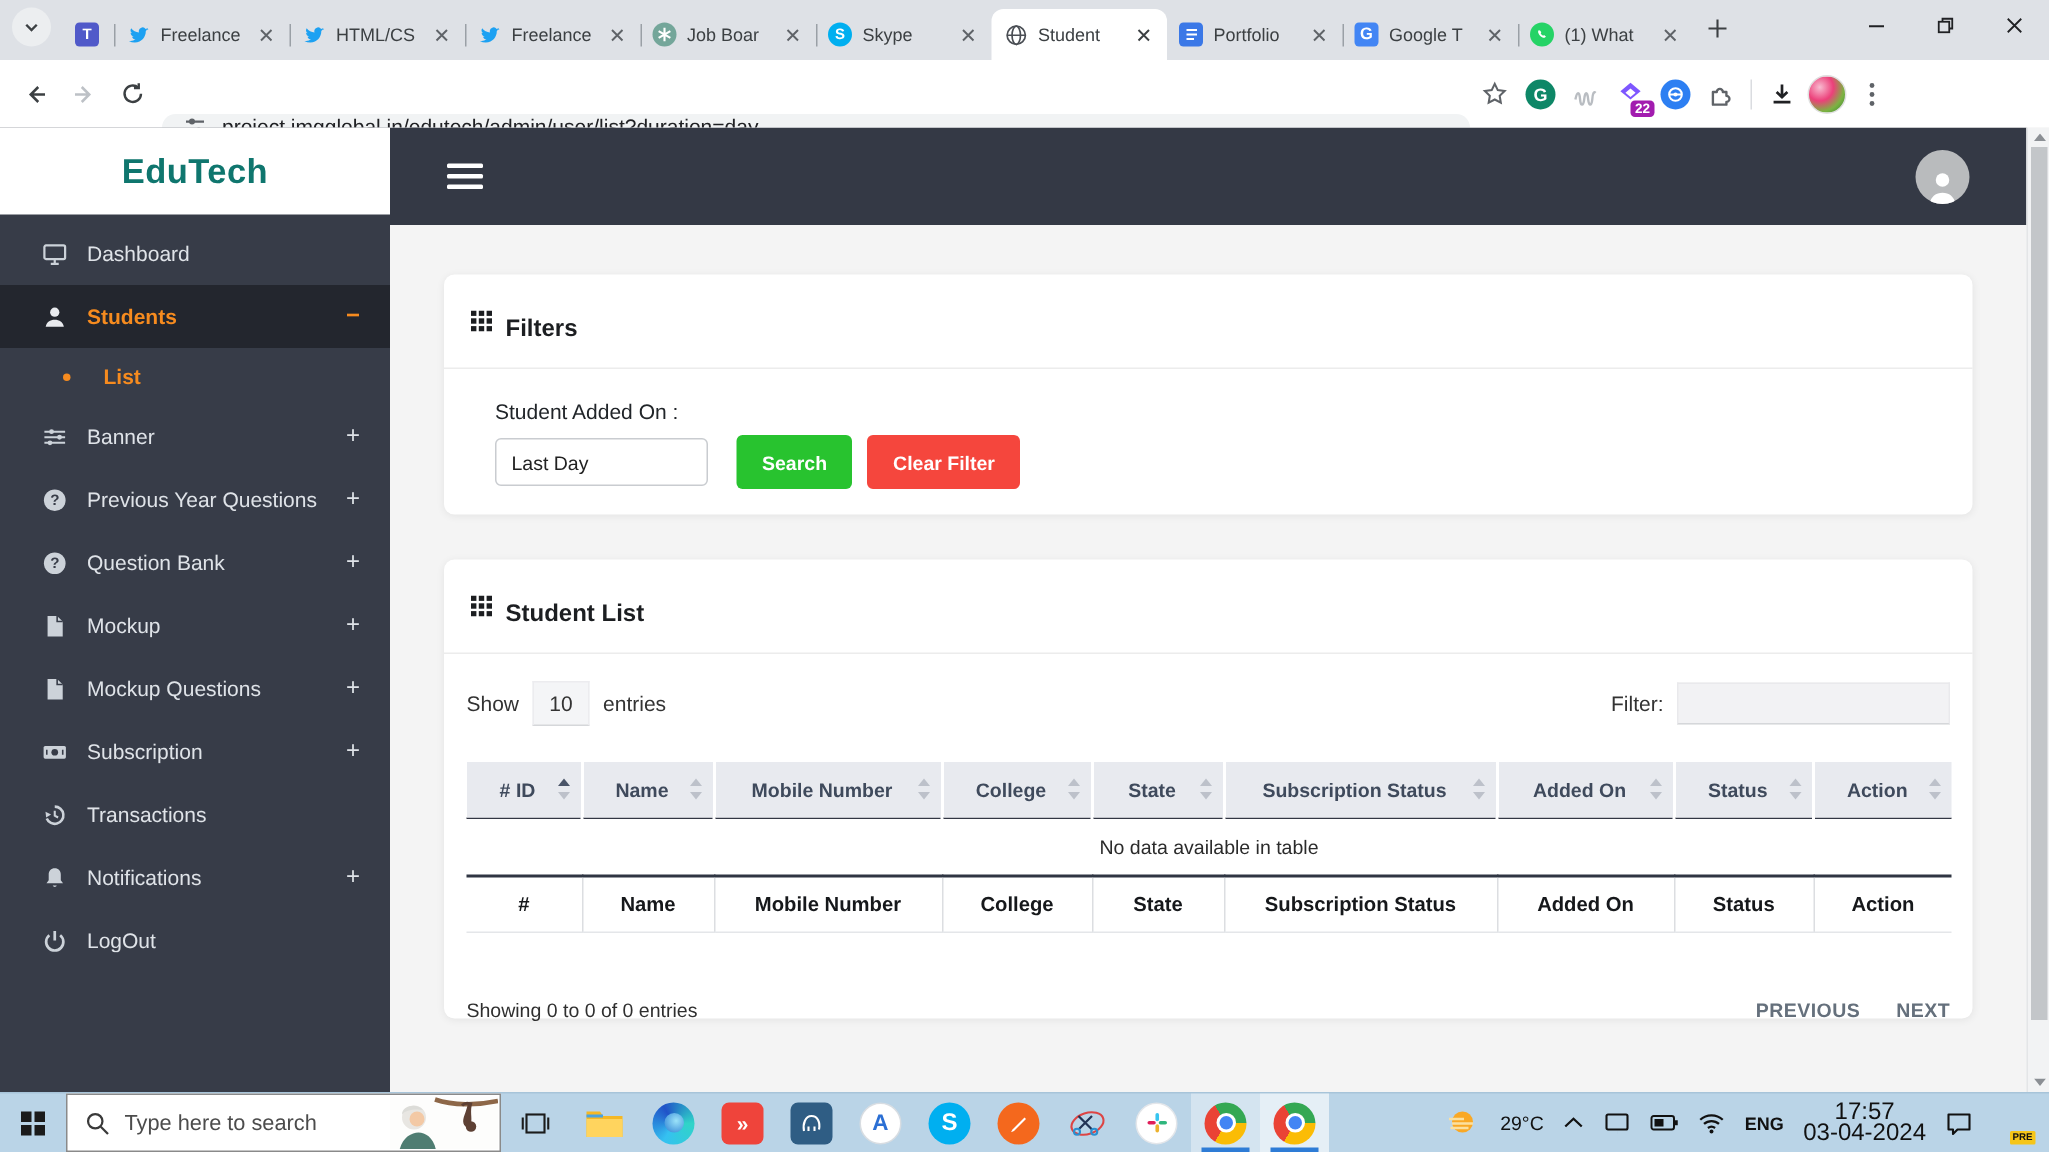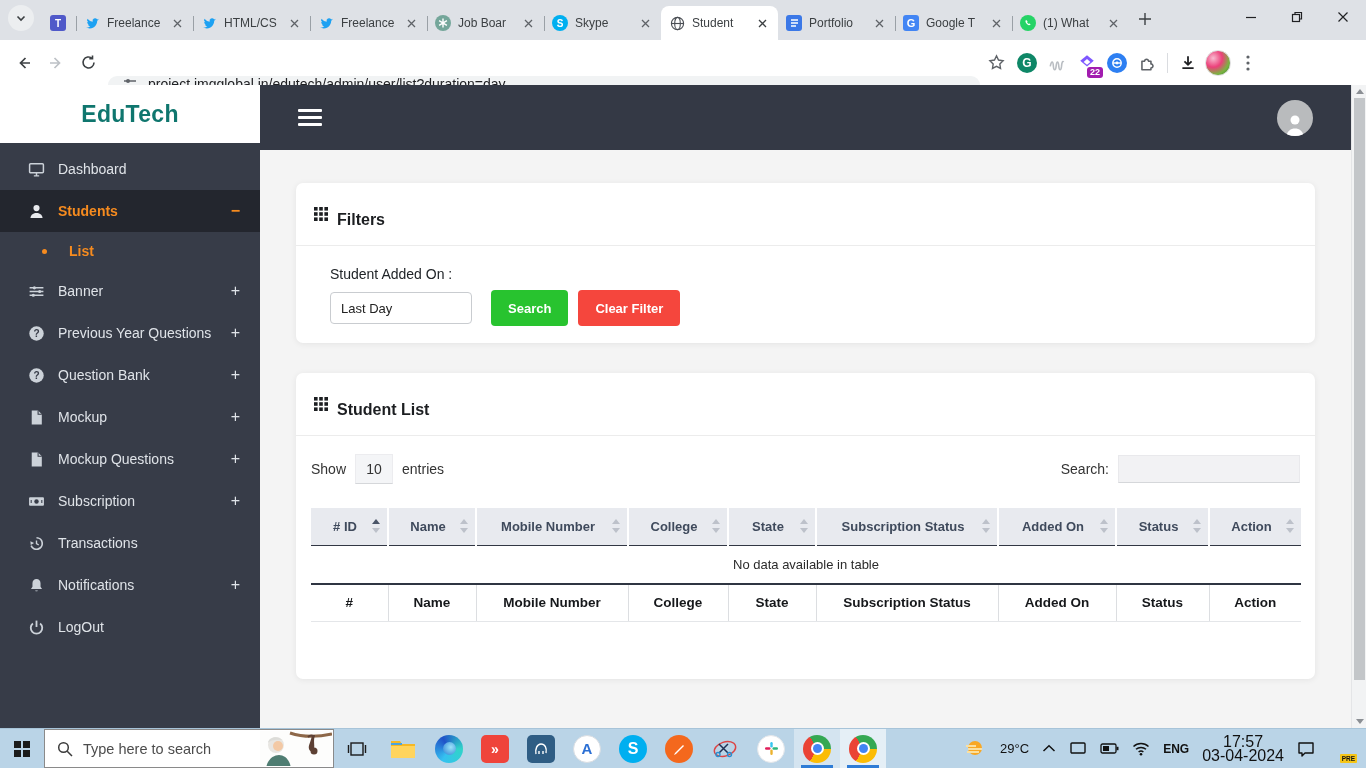--- a/index.html
+++ b/index.html
@@ -546,21 +546,21 @@
             <span class="ttl">Student List</span>
           </div>
 
           <div class="sl-controls">
             <div class="sl-left">
               <span>Show</span>
               <span class="len-select">10</span>
               <span>entries</span>
             </div>
             <div class="sl-right">
-              <span>Search:</span>
+              <span>Filter:</span>
               <input class="sl-search-input" style="">
             </div>
           </div>
 
           <table class="dt">
             <colgroup>
               <col style="width:77px">
                 <col style="width:88px">
                 <col style="width:152px">
                 <col style="width:100px">
@@ -623,20 +623,27 @@
                 <th>College</th>
                 <th>State</th>
                 <th>Subscription Status</th>
                 <th>Added On</th>
                 <th>Status</th>
                 <th>Action</th>
               </tr>
             </tfoot>
           </table>
 
+          <div class="sl-footer">
+            <span class="sl-info">Showing 0 to 0 of 0 entries</span>
+            <div class="sl-pag">
+              <span class="pag-btn">PREVIOUS</span>
+              <span class="pag-btn">NEXT</span>
+            </div>
+          </div>
         </div>
 
       </div>
     </div>
 
     <div class="page-scrollbar">
       <div class="sb-arrow up">
           <svg width="8" height="5" viewBox="0 0 8 5">
             <path d="M0 5L4 0l4 5z" fill="#8b8f94"></path>
           </svg>

